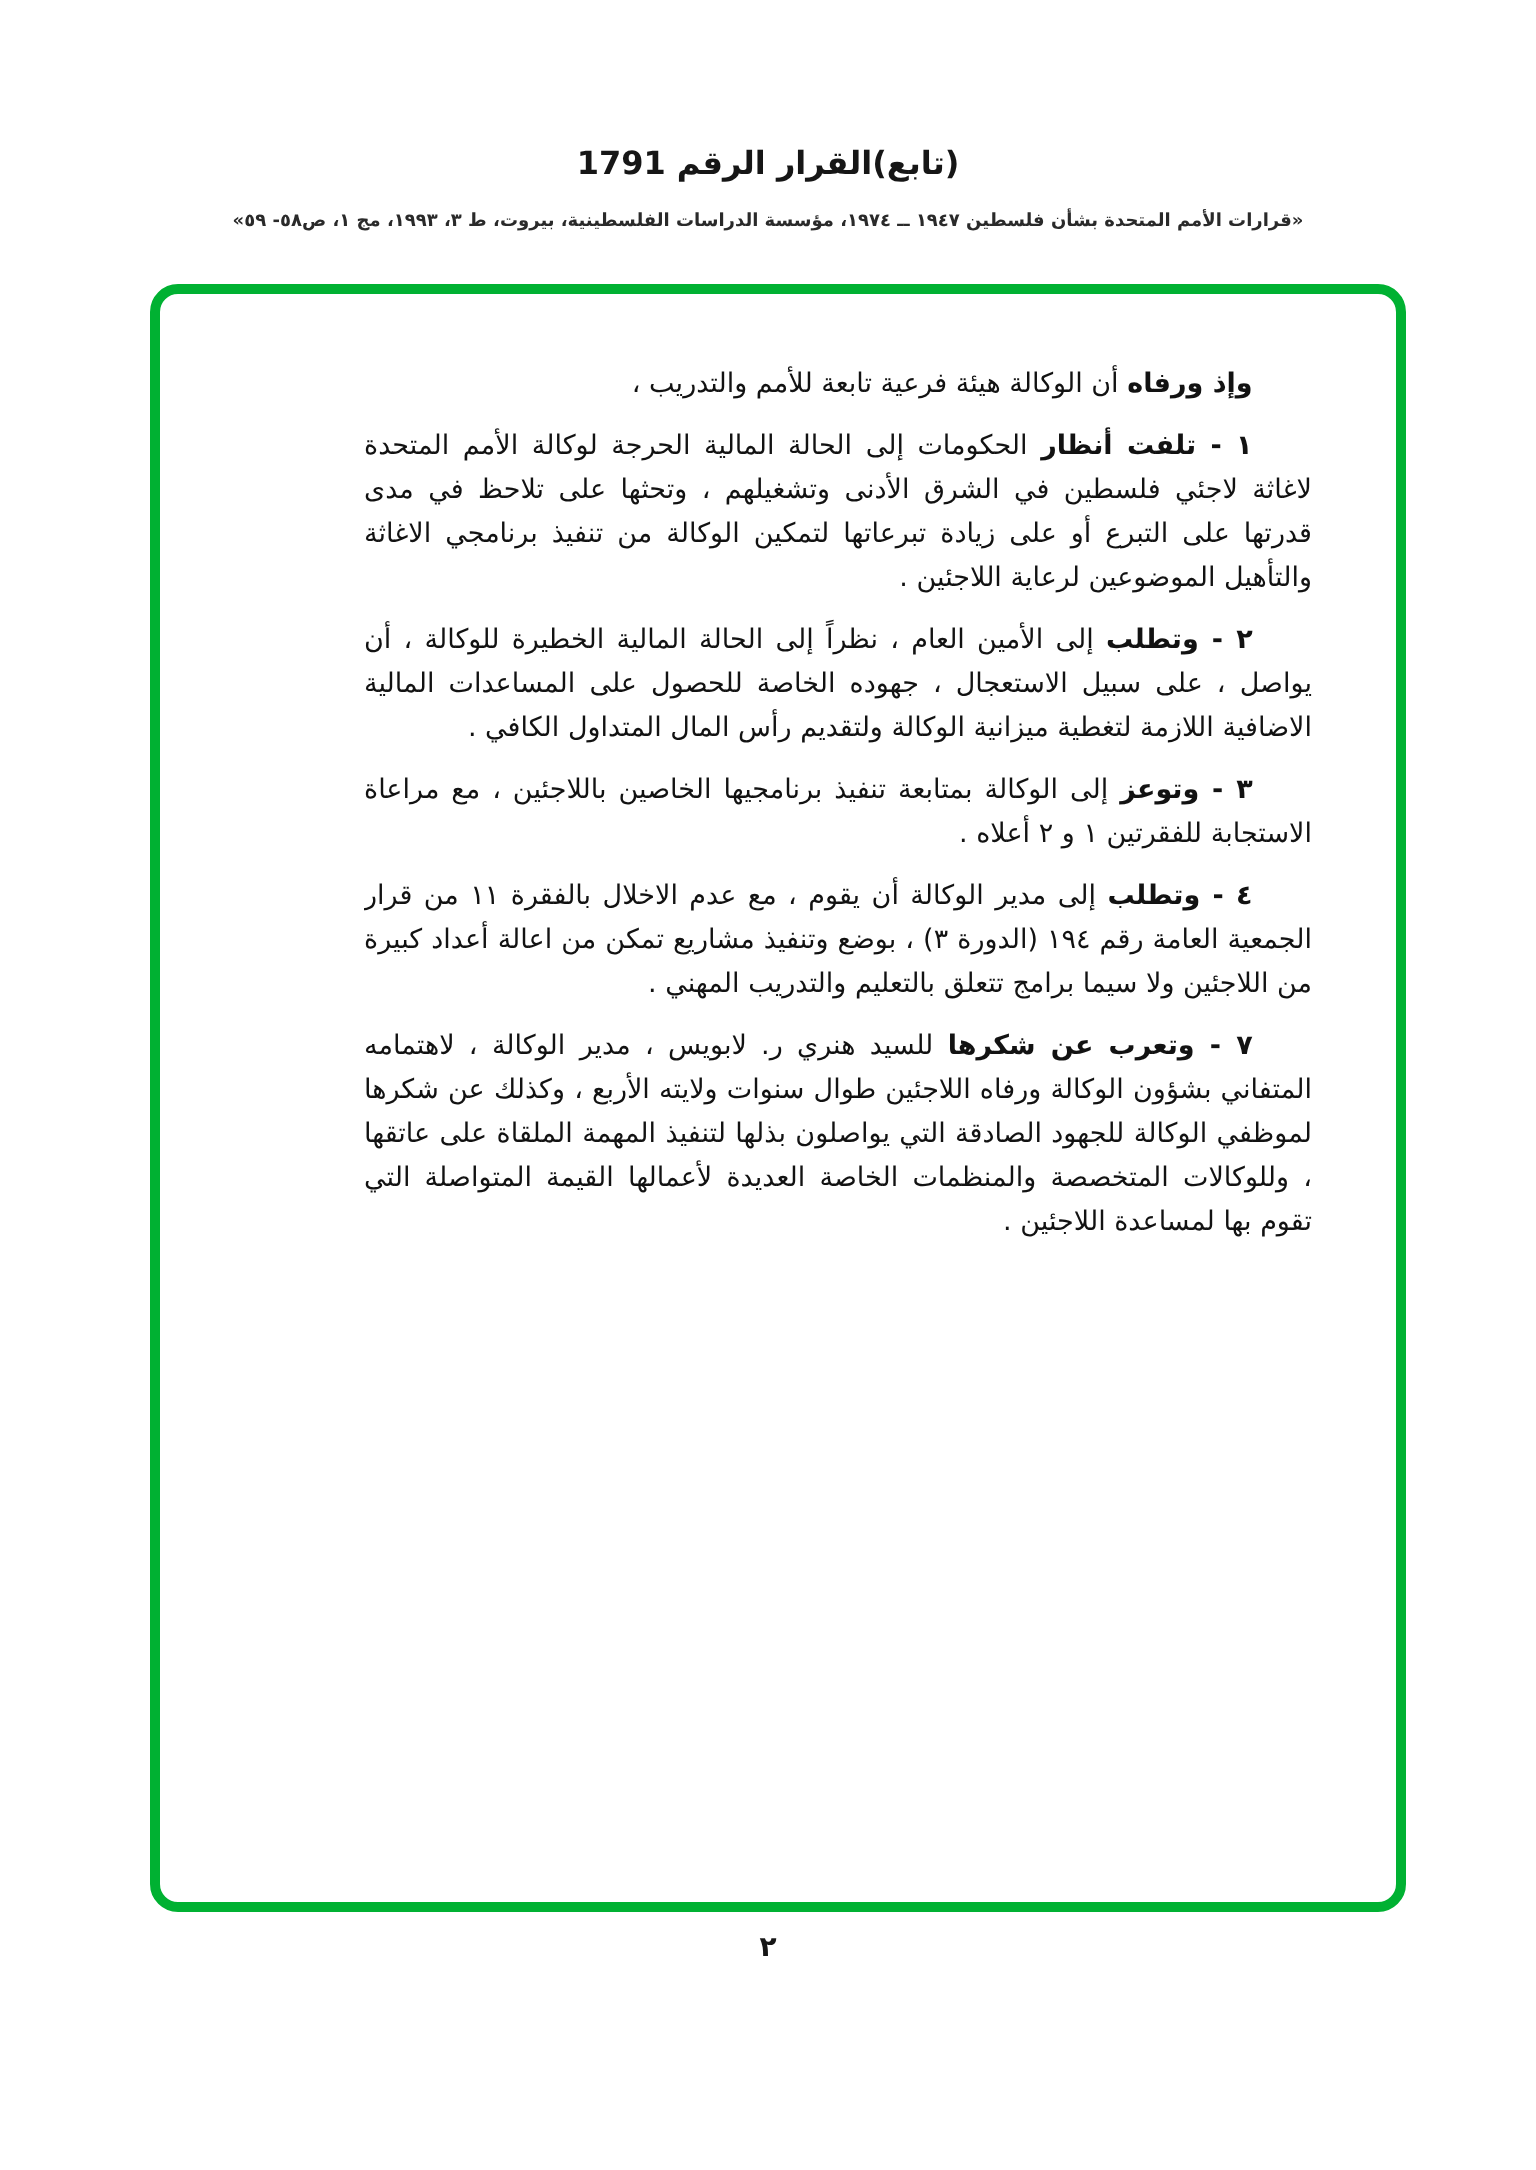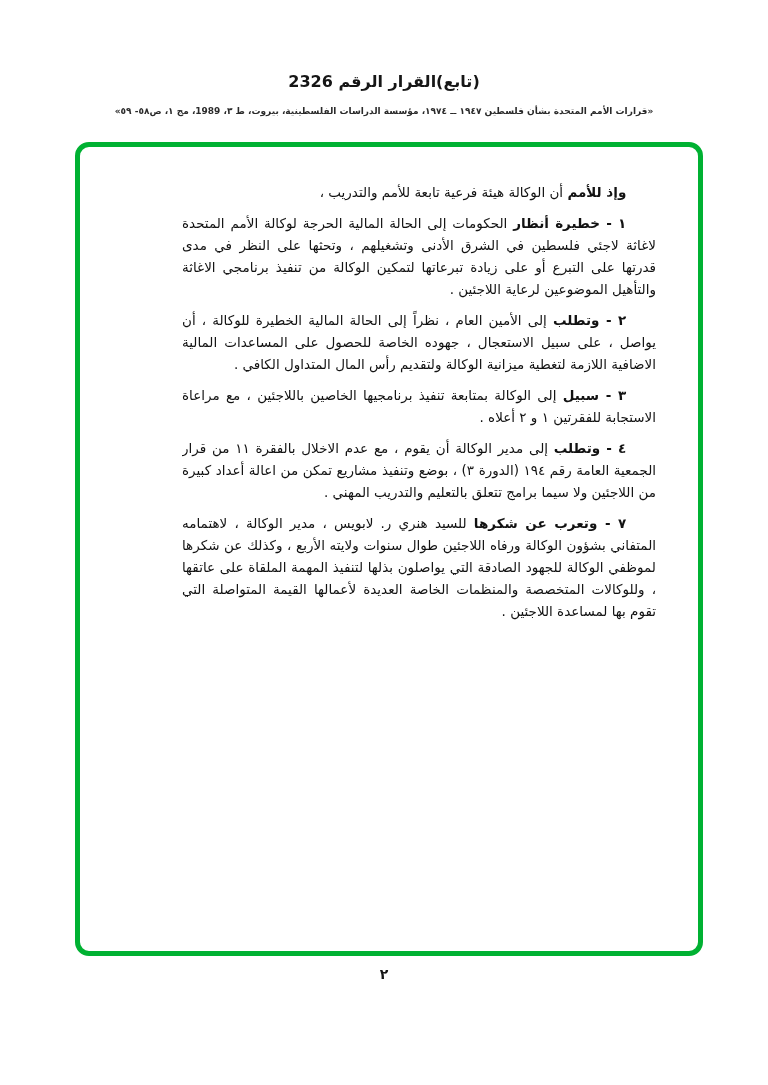--- a/index.html
+++ b/index.html
@@ -72,35 +72,35 @@
     font-weight: bold;
     color: #161616;
   }
 </style>
 </head>
 <body>
 
 <div class="page">
 
   <div class="header">
-    <div class="title">(تابع)القرار الرقم 2326</div>
-    <div class="citation">«قرارات الأمم المتحدة بشأن فلسطين ١٩٤٧ ــ ١٩٧٤، مؤسسة الدراسات الفلسطينية، بيروت، ط ٣، 1989، مج ١، ص٥٨- ٥٩»</div>
+    <div class="title">(تابع)القرار الرقم 1791</div>
+    <div class="citation">«قرارات الأمم المتحدة بشأن فلسطين ١٩٤٧ ــ ١٩٧٤، مؤسسة الدراسات الفلسطينية، بيروت، ط ٣، ١٩٩٣، مج ١، ص٥٨- ٥٩»</div>
   </div>
 
   <div class="frame" style="border-color: rgb(0, 177, 50);">
     <div class="doc-body">
 
 
-      <p><span class="lead">وإذ للأمم</span><span> أن الوكالة هيئة فرعية تابعة للأمم والتدريب ،</span></p>
+      <p><span class="lead">وإذ ورفاه</span><span> أن الوكالة هيئة فرعية تابعة للأمم والتدريب ،</span></p>
 
-      <p><span class="num">١ - </span><span class="lead">خطيرة أنظار</span><span> الحكومات إلى الحالة المالية الحرجة لوكالة الأمم المتحدة لاغاثة لاجئي فلسطين في الشرق الأدنى وتشغيلهم ، وتحثها على النظر في مدى قدرتها على التبرع أو على زيادة تبرعاتها لتمكين الوكالة من تنفيذ برنامجي الاغاثة والتأهيل الموضوعين لرعاية اللاجئين .</span></p>
+      <p><span class="num">١ - </span><span class="lead">تلفت أنظار</span><span> الحكومات إلى الحالة المالية الحرجة لوكالة الأمم المتحدة لاغاثة لاجئي فلسطين في الشرق الأدنى وتشغيلهم ، وتحثها على تلاحظ في مدى قدرتها على التبرع أو على زيادة تبرعاتها لتمكين الوكالة من تنفيذ برنامجي الاغاثة والتأهيل الموضوعين لرعاية اللاجئين .</span></p>
 
       <p><span class="num">٢ - </span><span class="lead">وتطلب</span><span> إلى الأمين العام ، نظراً إلى الحالة المالية الخطيرة للوكالة ، أن يواصل ، على سبيل الاستعجال ، جهوده الخاصة للحصول على المساعدات المالية الاضافية اللازمة لتغطية ميزانية الوكالة ولتقديم رأس المال المتداول الكافي .</span></p>
 
-      <p><span class="num">٣ - </span><span class="lead">سبيل</span><span> إلى الوكالة بمتابعة تنفيذ برنامجيها الخاصين باللاجئين ، مع مراعاة الاستجابة للفقرتين ١ و ٢ أعلاه .</span></p>
+      <p><span class="num">٣ - </span><span class="lead">وتوعز</span><span> إلى الوكالة بمتابعة تنفيذ برنامجيها الخاصين باللاجئين ، مع مراعاة الاستجابة للفقرتين ١ و ٢ أعلاه .</span></p>
 
       <p><span class="num">٤ - </span><span class="lead">وتطلب</span><span> إلى مدير الوكالة أن يقوم ، مع عدم الاخلال بالفقرة ١١ من قرار الجمعية العامة رقم ١٩٤ (الدورة ٣) ، بوضع وتنفيذ مشاريع تمكن من اعالة أعداد كبيرة من اللاجئين ولا سيما برامج تتعلق بالتعليم والتدريب المهني .</span></p>
 
 
 
       <p><span class="num">٧ - </span><span class="lead">وتعرب عن شكرها</span><span> للسيد هنري ر. لابويس ، مدير الوكالة ، لاهتمامه المتفاني بشؤون الوكالة ورفاه اللاجئين طوال سنوات ولايته الأربع ، وكذلك عن شكرها لموظفي الوكالة للجهود الصادقة التي يواصلون بذلها لتنفيذ المهمة الملقاة على عاتقها ، وللوكالات المتخصصة والمنظمات الخاصة العديدة لأعمالها القيمة المتواصلة التي تقوم بها لمساعدة اللاجئين .</span></p>
 
     </div>
   </div>
 

